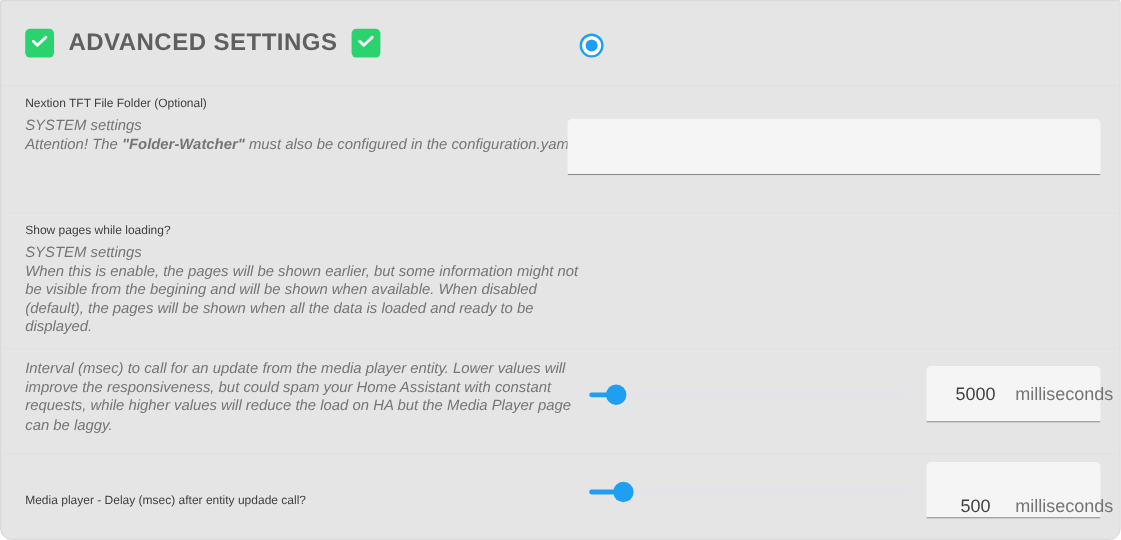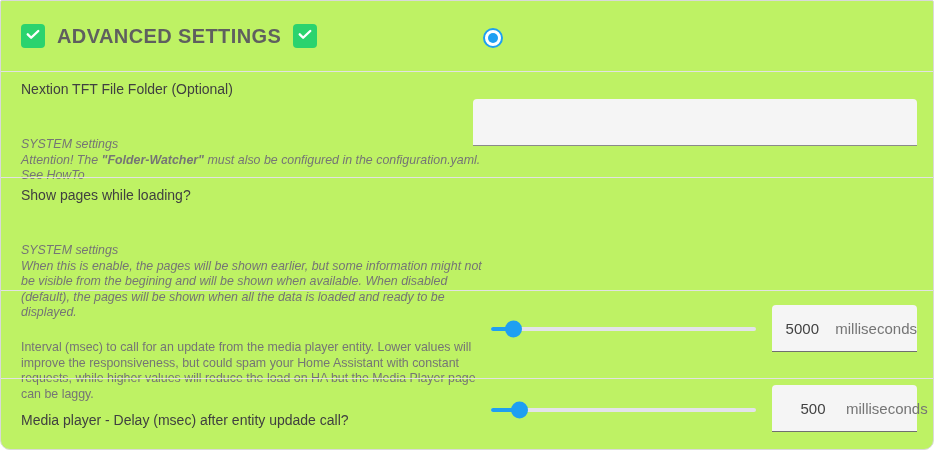--- a/index.html
+++ b/index.html
@@ -1,20 +1,20 @@
 <!DOCTYPE html>
 <html><head>
 <meta charset="utf-8">
 <style>
   * { box-sizing: border-box; margin: 0; padding: 0; }
   html,body { background:#fff; font-family:"Liberation Sans", sans-serif; }
   #panel{
     position:relative; width:934px; height:450px;
     border:1px solid #d9d9d9; border-radius:2px 2px 10px 10px;
-    background:#bef264; overflow:hidden;
+    background:#e5e5e5; overflow:hidden;
   }
   
   .header{
     height:70px; display:flex; align-items:center; padding-left:20px; position:relative;
   }
   .checkbox{
     width:24px; height:24px; border-radius:4px; background:#2bd36e;
     display:flex; align-items:center; justify-content:center; flex:0 0 auto;
     cursor:pointer;
   }
@@ -24,22 +24,22 @@
     margin:0 12px; white-space:nowrap;
   }
   .radio{
     position:absolute; left:482px; top:27px; width:20px; height:20px;
     border:2px solid #1e9ff2; border-radius:50%;
     display:flex; align-items:center; justify-content:center; cursor:pointer; background:#fff;
   }
   .radio-dot{ width:10px; height:10px; border-radius:50%; background:#1e9ff2; }
   
   .section{ position:relative; border-top:1px solid #e2e2e2; padding:9px 16px 0 20px; }
-  .sec-title{ font-size:14px; color:#404040; margin-bottom:5px; }
-  .desc{ width:462px; font-size:12.4px; line-height:15.5px; color:#757575;margin-top:40px; }
+  .sec-title{ font-size:10px; color:#404040; margin-bottom:5px; }
+  .desc{ width:462px; font-size:12.4px; line-height:15.5px; color:#757575; }
   .italic{ font-style:italic; }
   .bold{ font-weight:bold; }
   .desc-bold-dark{ font-weight:bold; color:#616161; }
   #sec-tft{ height:106px; }
   #sec-showpages{ height:113px; }
   #sec-interval{ height:88px; }
   #sec-delay{ height:56px; padding-top:33px; }
   
   .filled-input{
     position:absolute; left:472px; right:16px; top:27px; height:47px;
@@ -104,60 +104,59 @@
     <div class="radio">
       <div class="radio-dot"></div>
     </div>
   </div>
 
   <div class="section" id="sec-tft">
     <div class="sec-title">Nextion TFT File Folder (Optional)</div>
     <div class="desc italic">
       <div>SYSTEM settings</div>
       <div><span>Attention! The </span><span class="bold">"Folder-Watcher"</span><span> must also be configured in the configuration.yaml.</span></div>
-      <div>See HowTo</div>
     </div>
     <input class="filled-input" type="text" value="" style="">
   </div>
 
   <div class="section" id="sec-showpages">
     <div class="sec-title">Show pages while loading?</div>
     <div class="desc">
       <div class="italic">SYSTEM settings</div>
       <div class="italic">When this is enable, the pages will be shown earlier, but some information might not be visible from the begining and will be shown when available. When disabled (default), the pages will be shown when all the data is loaded and ready to be displayed.</div>
     </div>
     <div class="toggle">
       <div class="toggle-track"></div>
       <div class="toggle-thumb"></div>
     </div>
   </div>
 
   <div class="section" id="sec-interval">
-    <div class="desc" style="width:458px;">Interval (msec) to call for an update from the media player entity. Lower values will improve the responsiveness, but could spam your Home Assistant with constant requests, while higher values will reduce the load on HA but the Media Player page can be laggy.</div>
+    <div class="desc" style="width:458px;font-style:italic;">Interval (msec) to call for an update from the media player entity. Lower values will improve the responsiveness, but could spam your Home Assistant with constant requests, while higher values will reduce the load on HA but the Media Player page can be laggy.</div>
     <div class="slider" style="top:29px;">
       <div class="slider-track">
         <div class="slider-fill" style="width: 8.3%;">
           <div class="slider-thumb"></div>
         </div>
       </div>
     </div>
-    <div class="value-box" style="top:14px;justify-content:flex-end;">
+    <div class="value-box" style="top:14px;">
       <span class="value-num">5000</span>
       <span class="value-unit">milliseconds</span>
     </div>
   </div>
 
   <div class="section" id="sec-delay">
     <div class="sec-title">Media player - Delay (msec) after entity updade call?</div>
     <div class="slider" style="top:22px;">
       <div class="slider-track">
         <div class="slider-fill" style="width: 10.5%;">
           <div class="slider-thumb"></div>
         </div>
       </div>
     </div>
-    <div class="value-box" style="top:6px;">
+    <div class="value-box" style="top:6px;align-items:flex-end;">
       <span class="value-num">500</span>
       <span class="value-unit">milliseconds</span>
     </div>
   </div>
 
 </div>
 
 </body></html>

